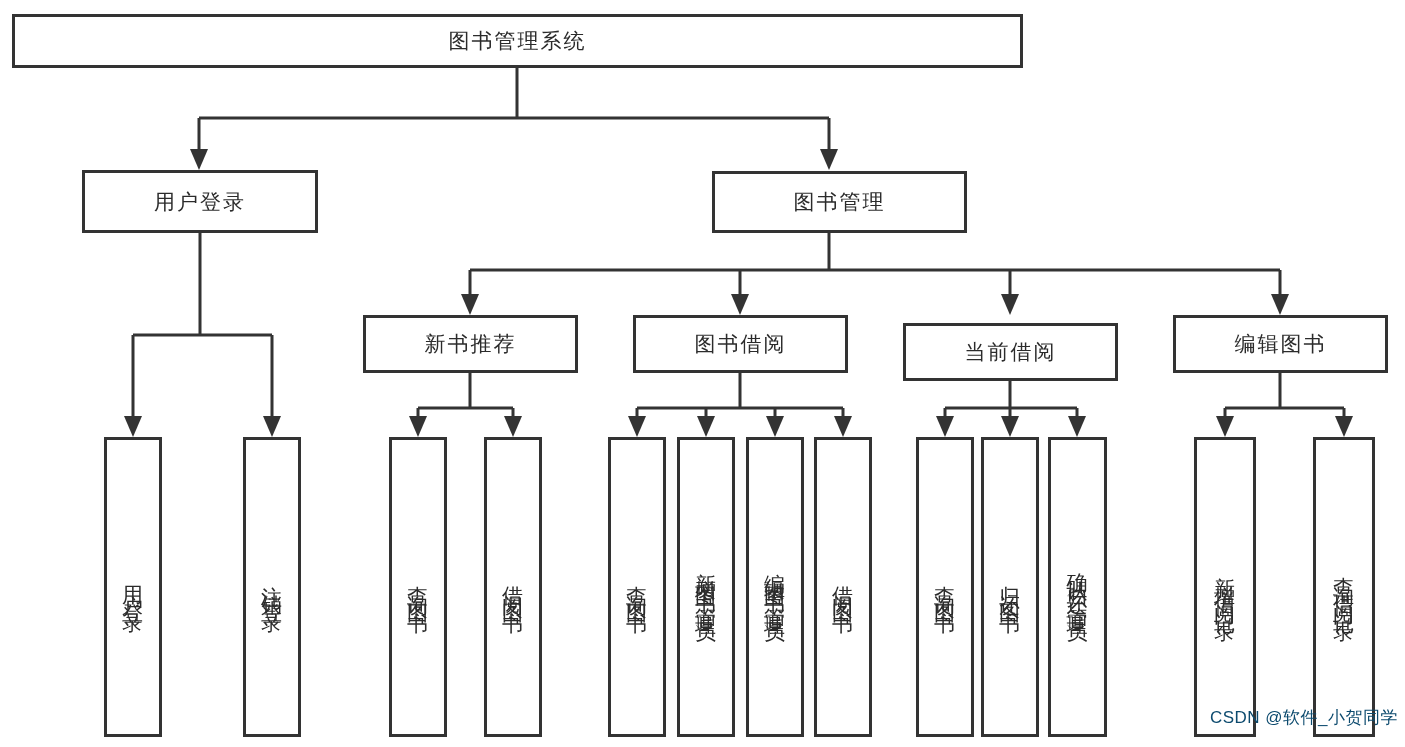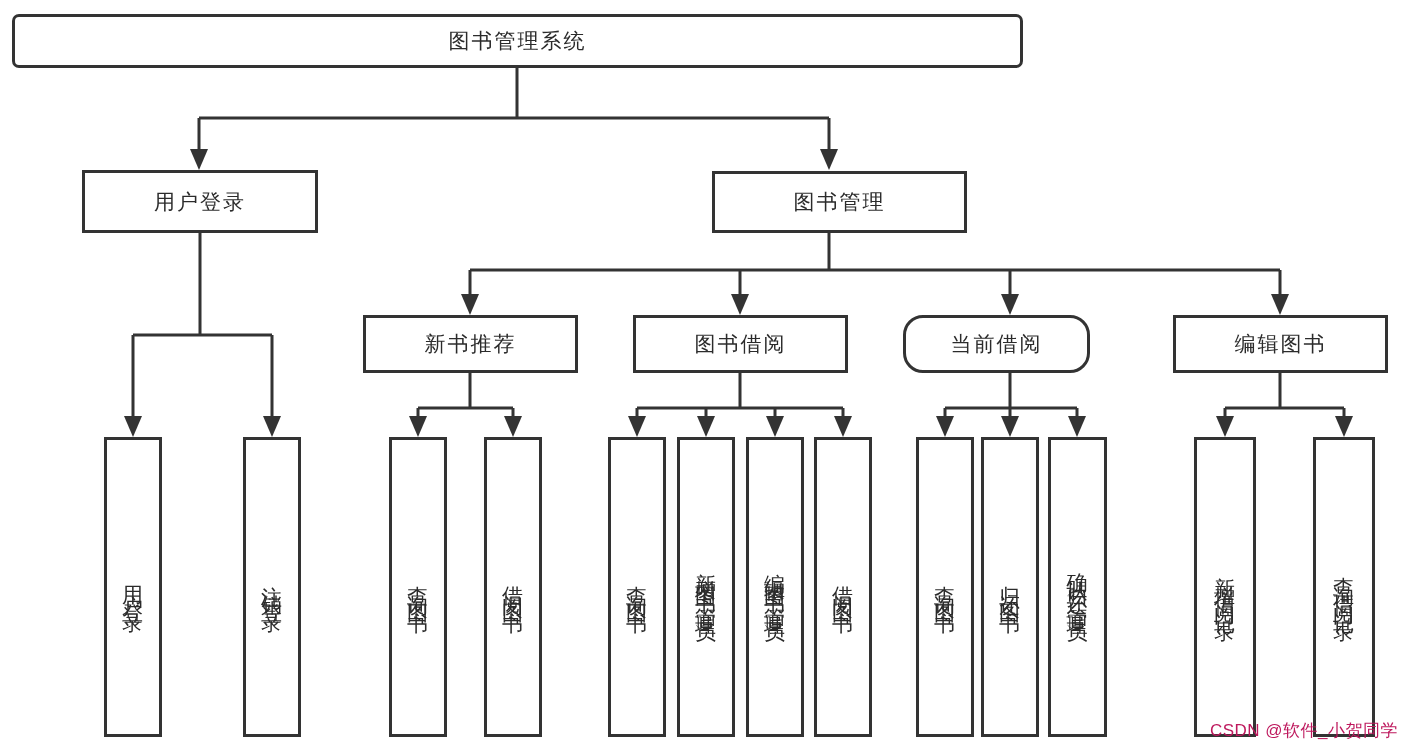--- a/index.html
+++ b/index.html
@@ -44,48 +44,48 @@
     text-orientation: mixed;
     font-size: 21px;
     line-height: 1;
     letter-spacing: 9px;
     white-space: nowrap;
   }
   .v-label.long {
     letter-spacing: 7px;
   }
   
-  .n-root  { left: 12px;   top: 14px;  width: 1011px; height: 54px; border-radius: 7px; }
+  .n-root  { left: 12px;   top: 14px;  width: 1011px; height: 54px; }
   .n-ul    { left: 82px;   top: 170px; width: 236px;  height: 63px; }
   .n-bm    { left: 712px;  top: 171px; width: 255px;  height: 62px; }
   .n-l3a   { left: 363px;  top: 315px; width: 215px;  height: 58px; }
   .n-l3b   { left: 633px;  top: 315px; width: 215px;  height: 58px; }
-  .n-l3c   { left: 903px;  top: 315px; width: 187px;  height: 58px; border-radius: 20px; }
+  .n-l3c   { left: 903px;  top: 323px; width: 215px;  height: 58px; }
   .n-l3d   { left: 1173px; top: 315px; width: 215px;  height: 58px; }
   .leaf    { top: 437px; height: 300px; }
   .n-ul1   { left: 104px;  width: 58px; }
   .n-ul2   { left: 243px;  width: 58px; }
   .n-nb1   { left: 389px;  width: 58px; }
   .n-nb2   { left: 484px;  width: 58px; }
   .n-bb1   { left: 608px;  width: 58px; }
   .n-bb2   { left: 677px;  width: 58px; }
   .n-bb3   { left: 746px;  width: 58px; }
   .n-bb4   { left: 814px;  width: 58px; }
   .n-cb1   { left: 916px;  width: 58px; }
   .n-cb2   { left: 981px;  width: 58px; }
   .n-cb3   { left: 1048px; width: 59px; }
   .n-br1   { left: 1194px; width: 62px; }
   .n-br2   { left: 1313px; width: 62px; }
   .watermark {
     position: absolute;
     right: 7px;
-    bottom: 5px;
+    bottom: 18px;
     z-index: 5;
     font-size: 17px;
-    color: #be185d;
+    color: #0c4a6e;
     letter-spacing: 0.5px;
     white-space: nowrap;
   }
 </style>
 </head>
 <body>
 
 <div class="canvas">
 
   <svg class="connectors" viewBox="0 0 1405 747" xmlns="http://www.w3.org/2000/svg">

